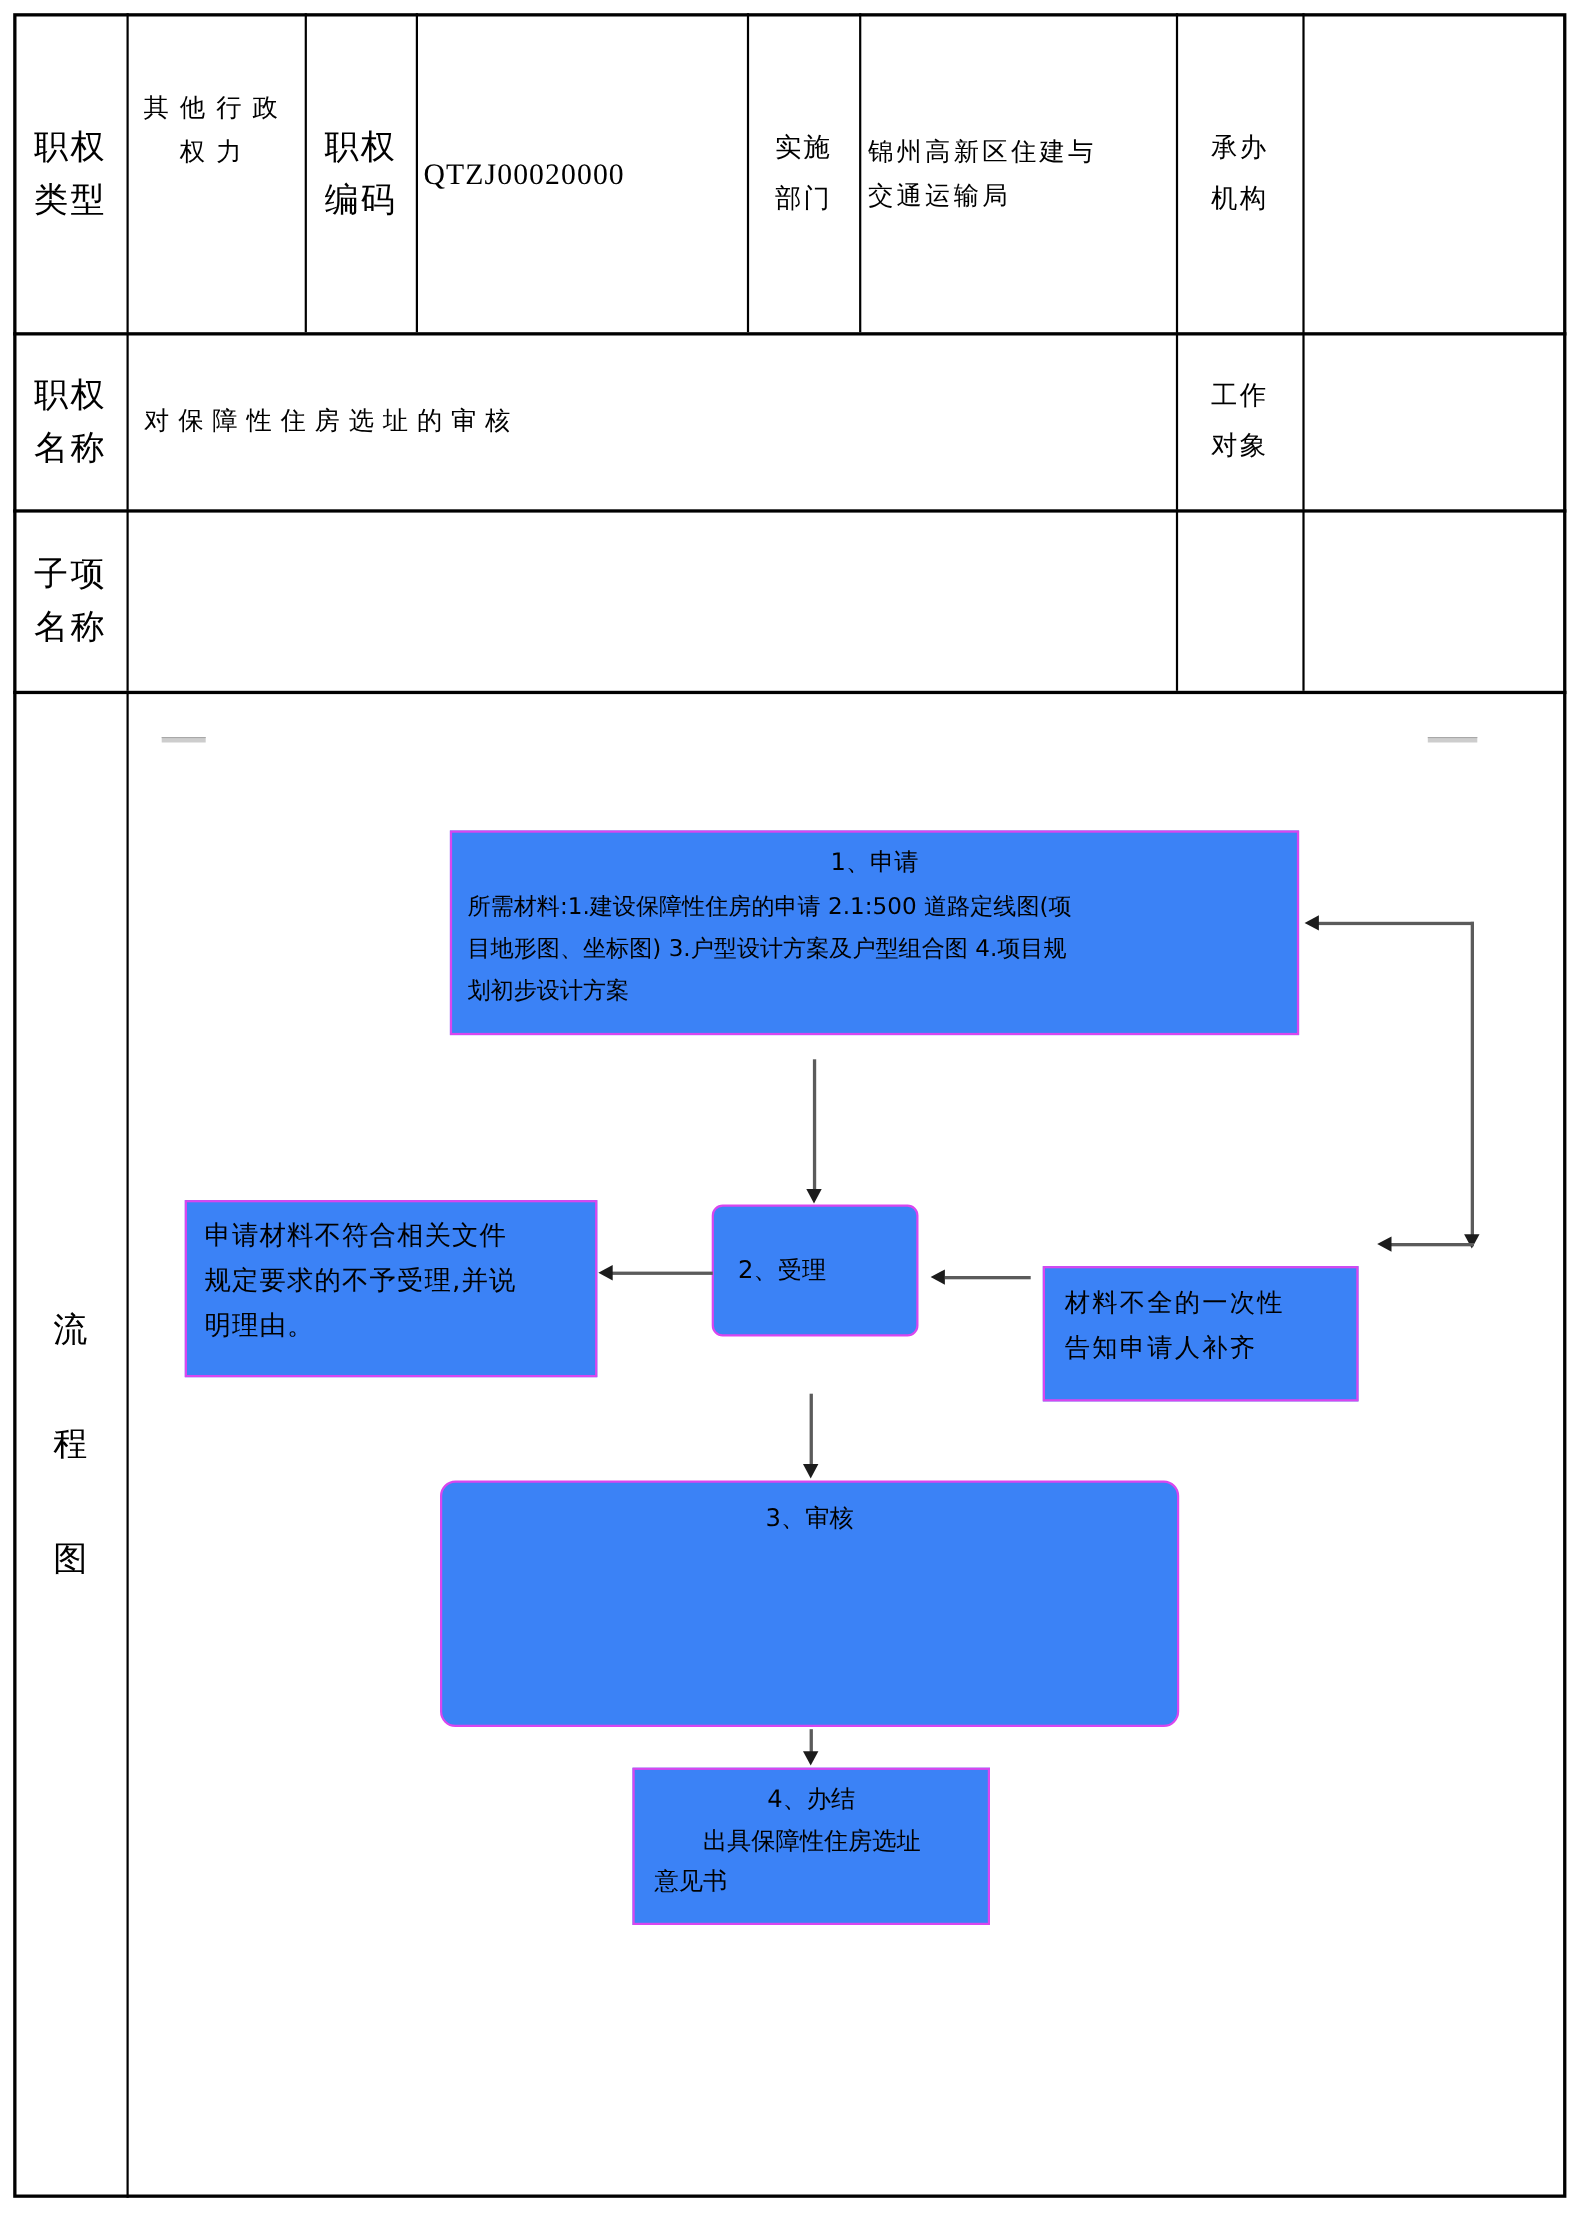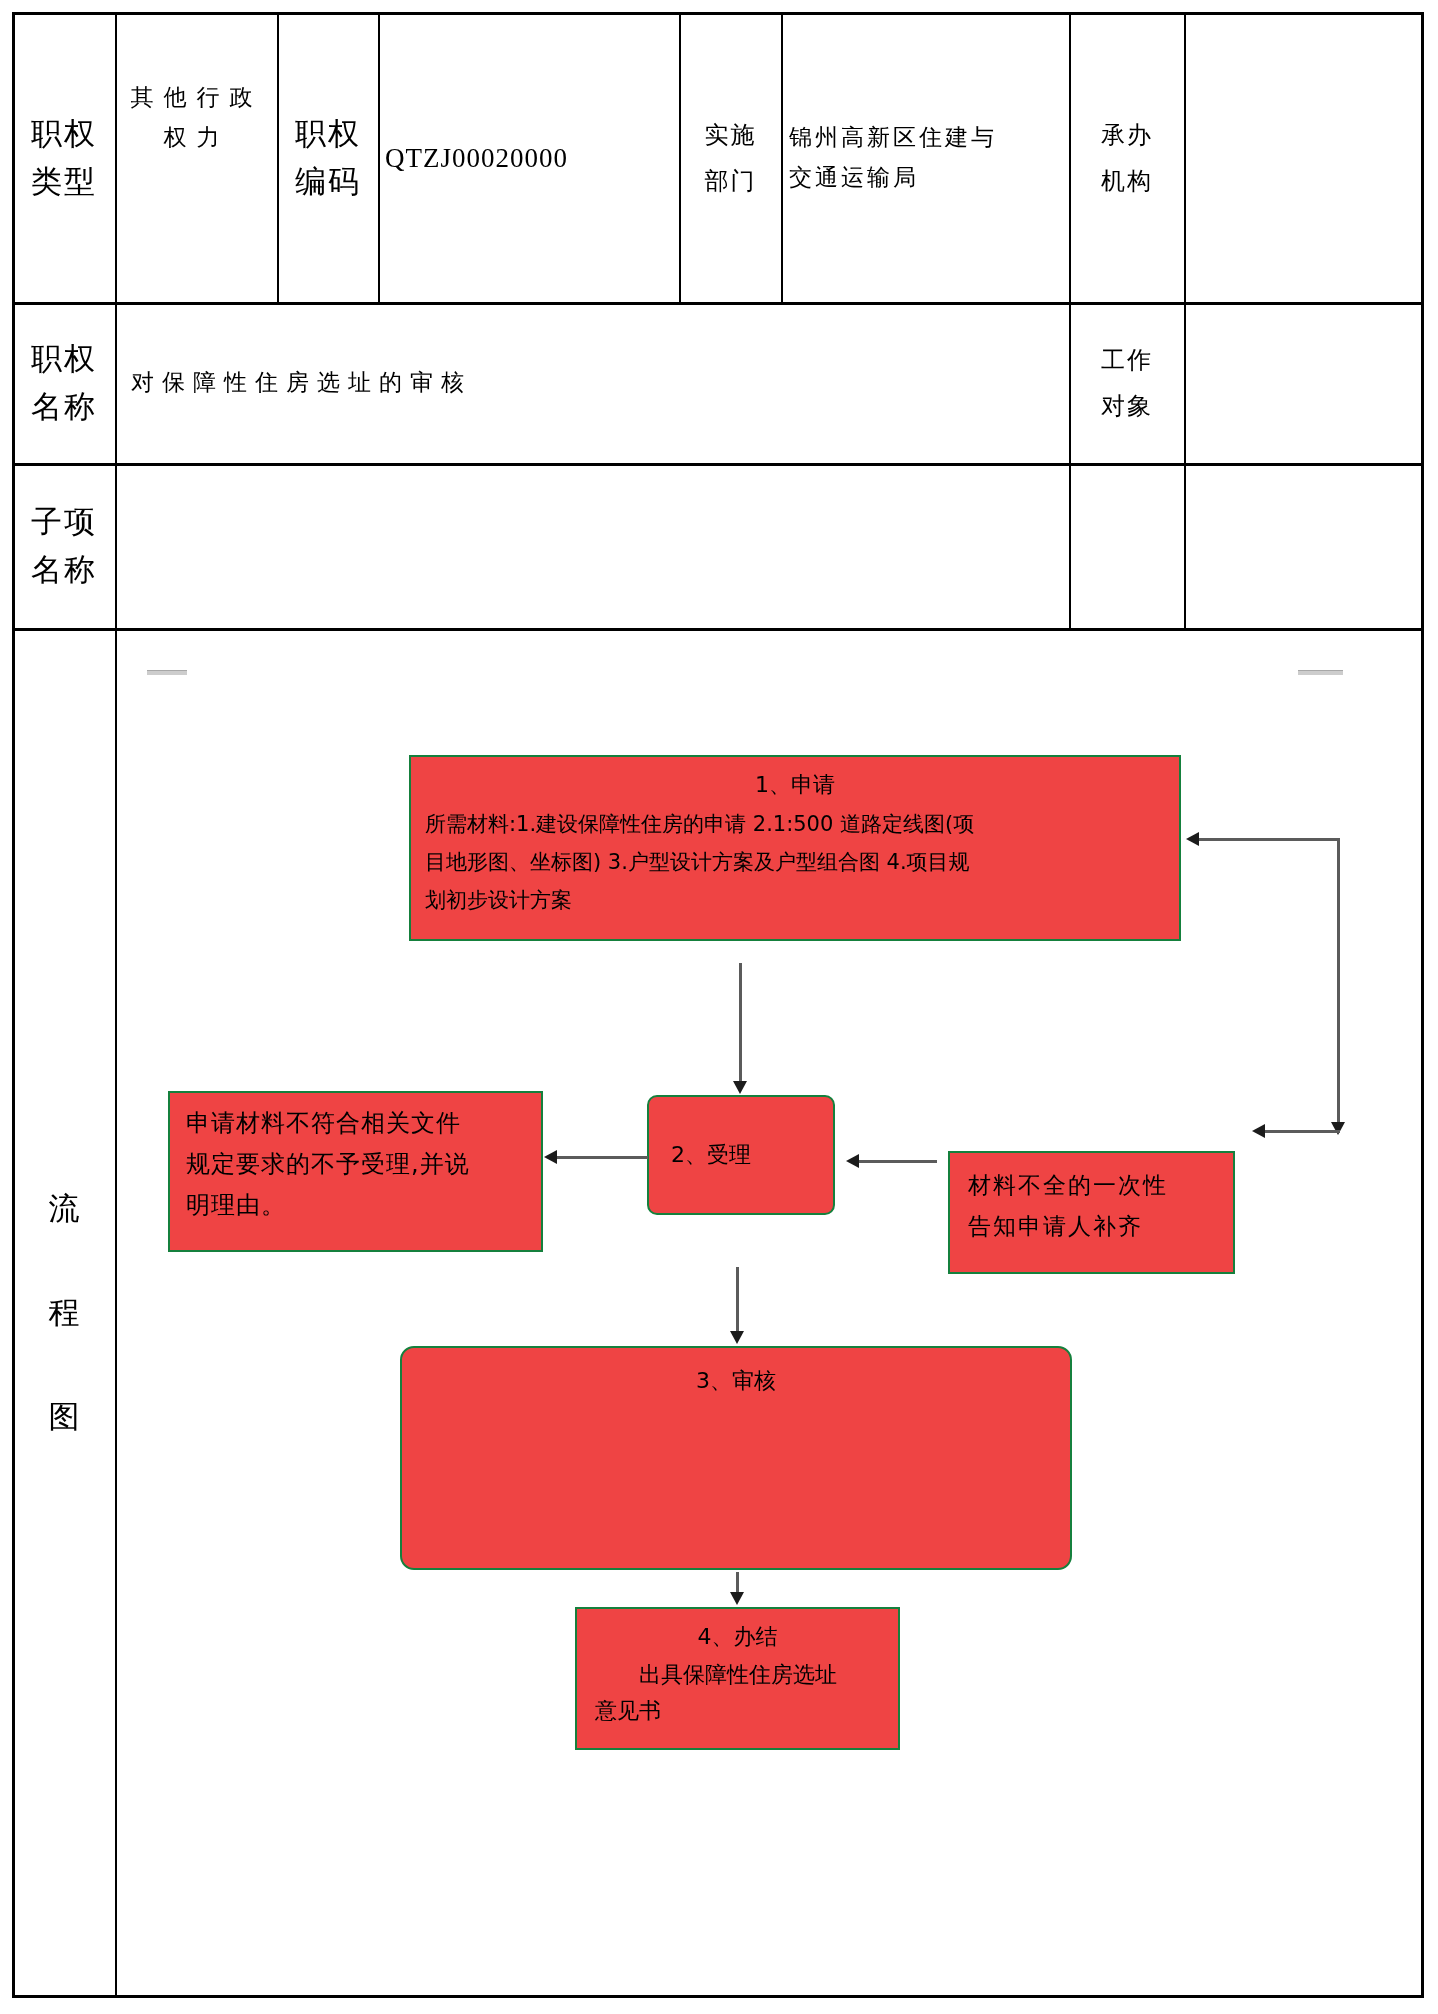--- a/index.html
+++ b/index.html
@@ -23,21 +23,21 @@
   .dept-lab{font-size:24px;line-height:46px;letter-spacing:2px;}
   .dept-lab .wrap{display:inline-block;width:68px;}
   .joint-lab .wrap{display:inline-block;width:66px;}
   .code-val{font-size:27px;letter-spacing:1px;}
   .dept-val{font-size:23px;line-height:40px;letter-spacing:3px;text-align:left;}
   .dept-val .wrap{display:inline-block;width:214px;}
   .name-val{font-size:23px;letter-spacing:8px;}
   .flow-lab{font-size:31px;line-height:104px;}
   .flow-lab .wrap{display:inline-block;width:36px;}
   
-  .fbox{position:absolute;border:2px solid #15803d;box-sizing:border-box;background:#ef4444;
+  .fbox{position:absolute;border:2px solid #d946ef;box-sizing:border-box;background:#3b82f6;
         font-family:"DejaVu Sans","Liberation Sans",sans-serif;}
   .ftitle{display:block;text-align:center;font-size:22px;}
   .fbody{display:block;white-space:pre-line;text-align:left;}
   .b1{padding-top:8px;}
   .b1 .ftitle{line-height:40px;}
   .b1 .fbody{font-size:21px;line-height:38px;padding:0 14px;}
   .b2{display:flex;align-items:center;padding-left:22px;border-radius:10px;}
   .b3{padding:10px 16px;font-size:24px;line-height:41px;letter-spacing:1px;}
   .b4{padding:12px 18px;font-size:23px;line-height:41px;letter-spacing:2px;margin-top:44px;}
   .b5{padding-top:12px;}

